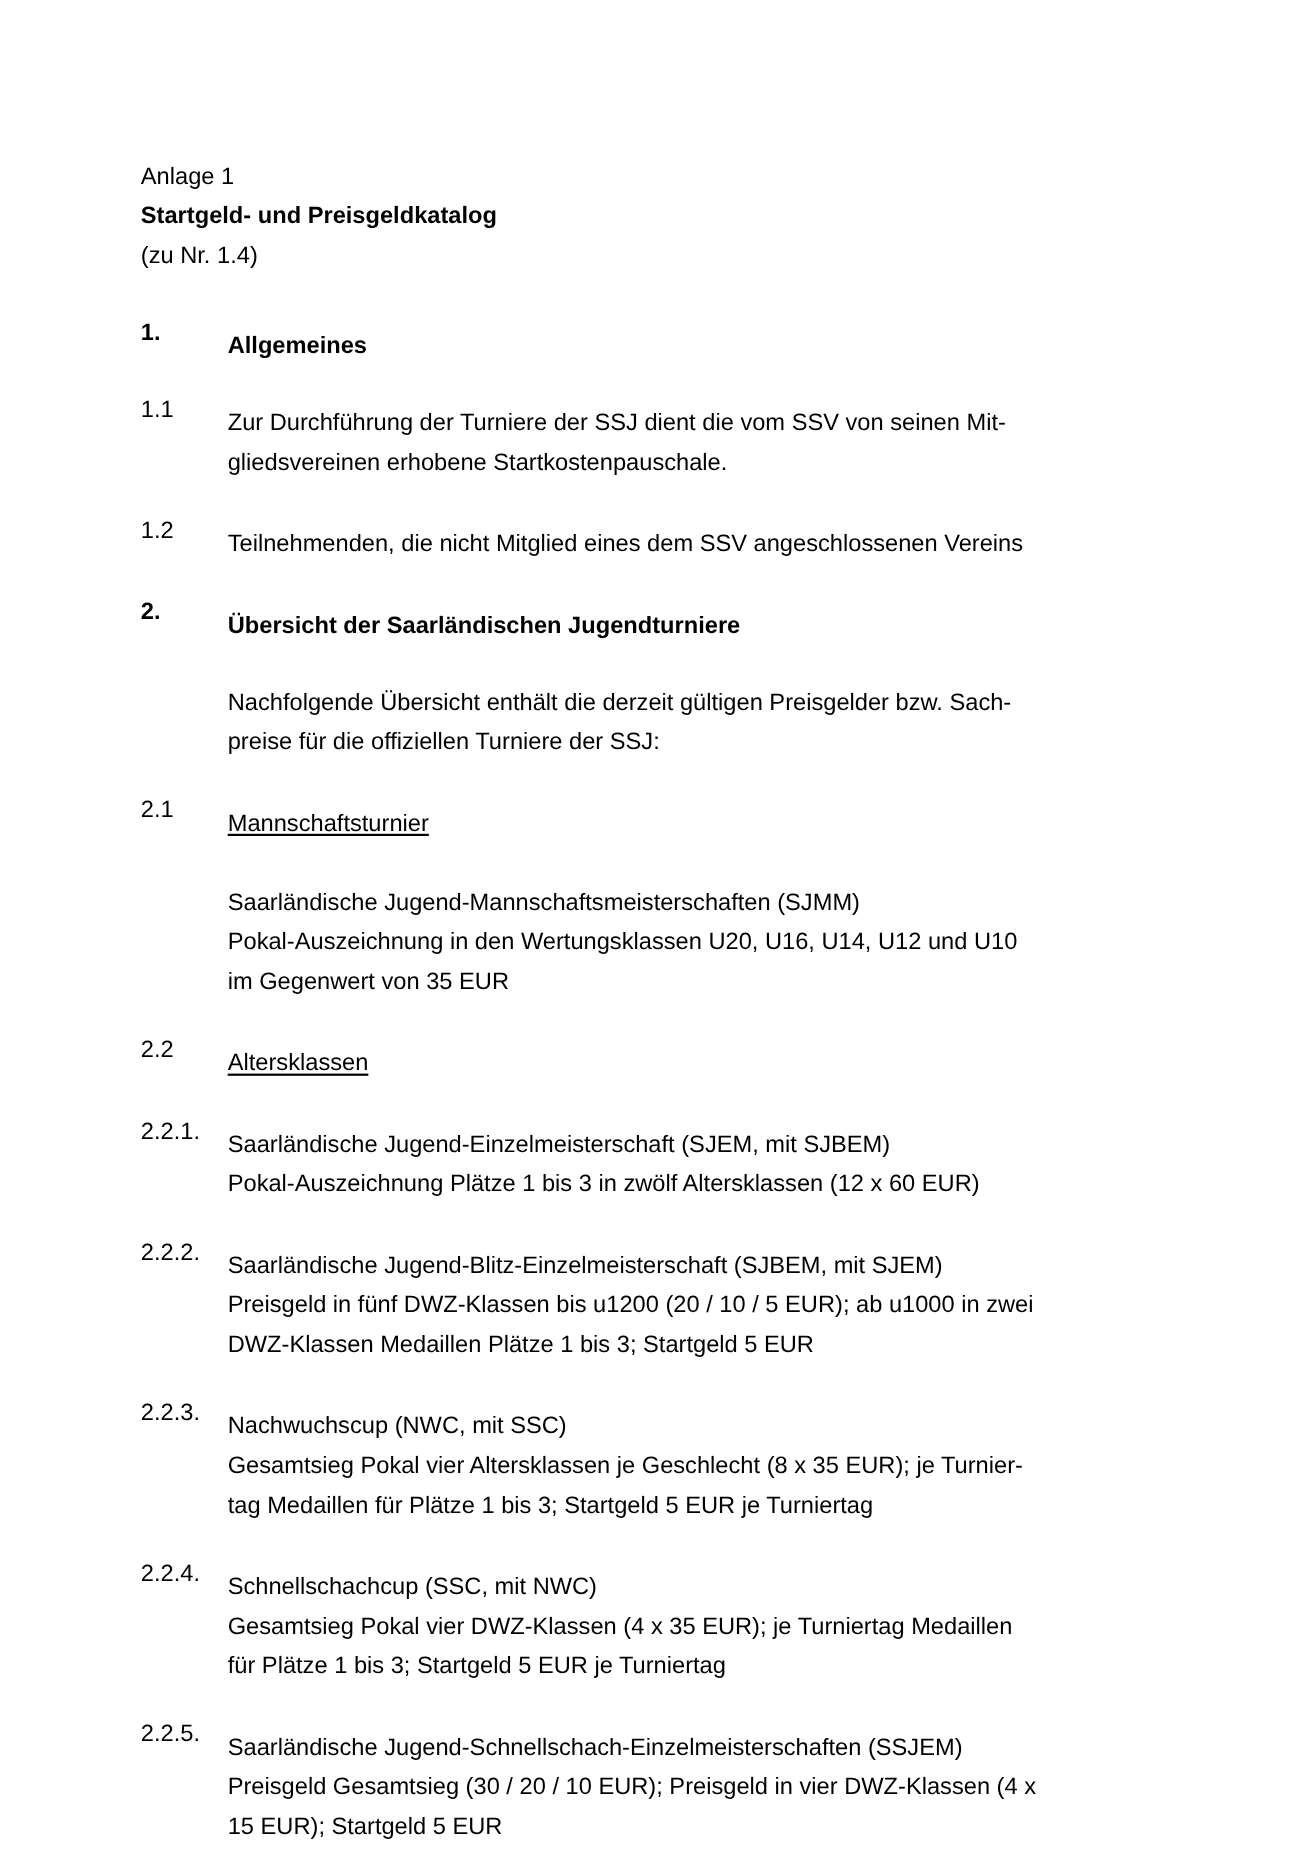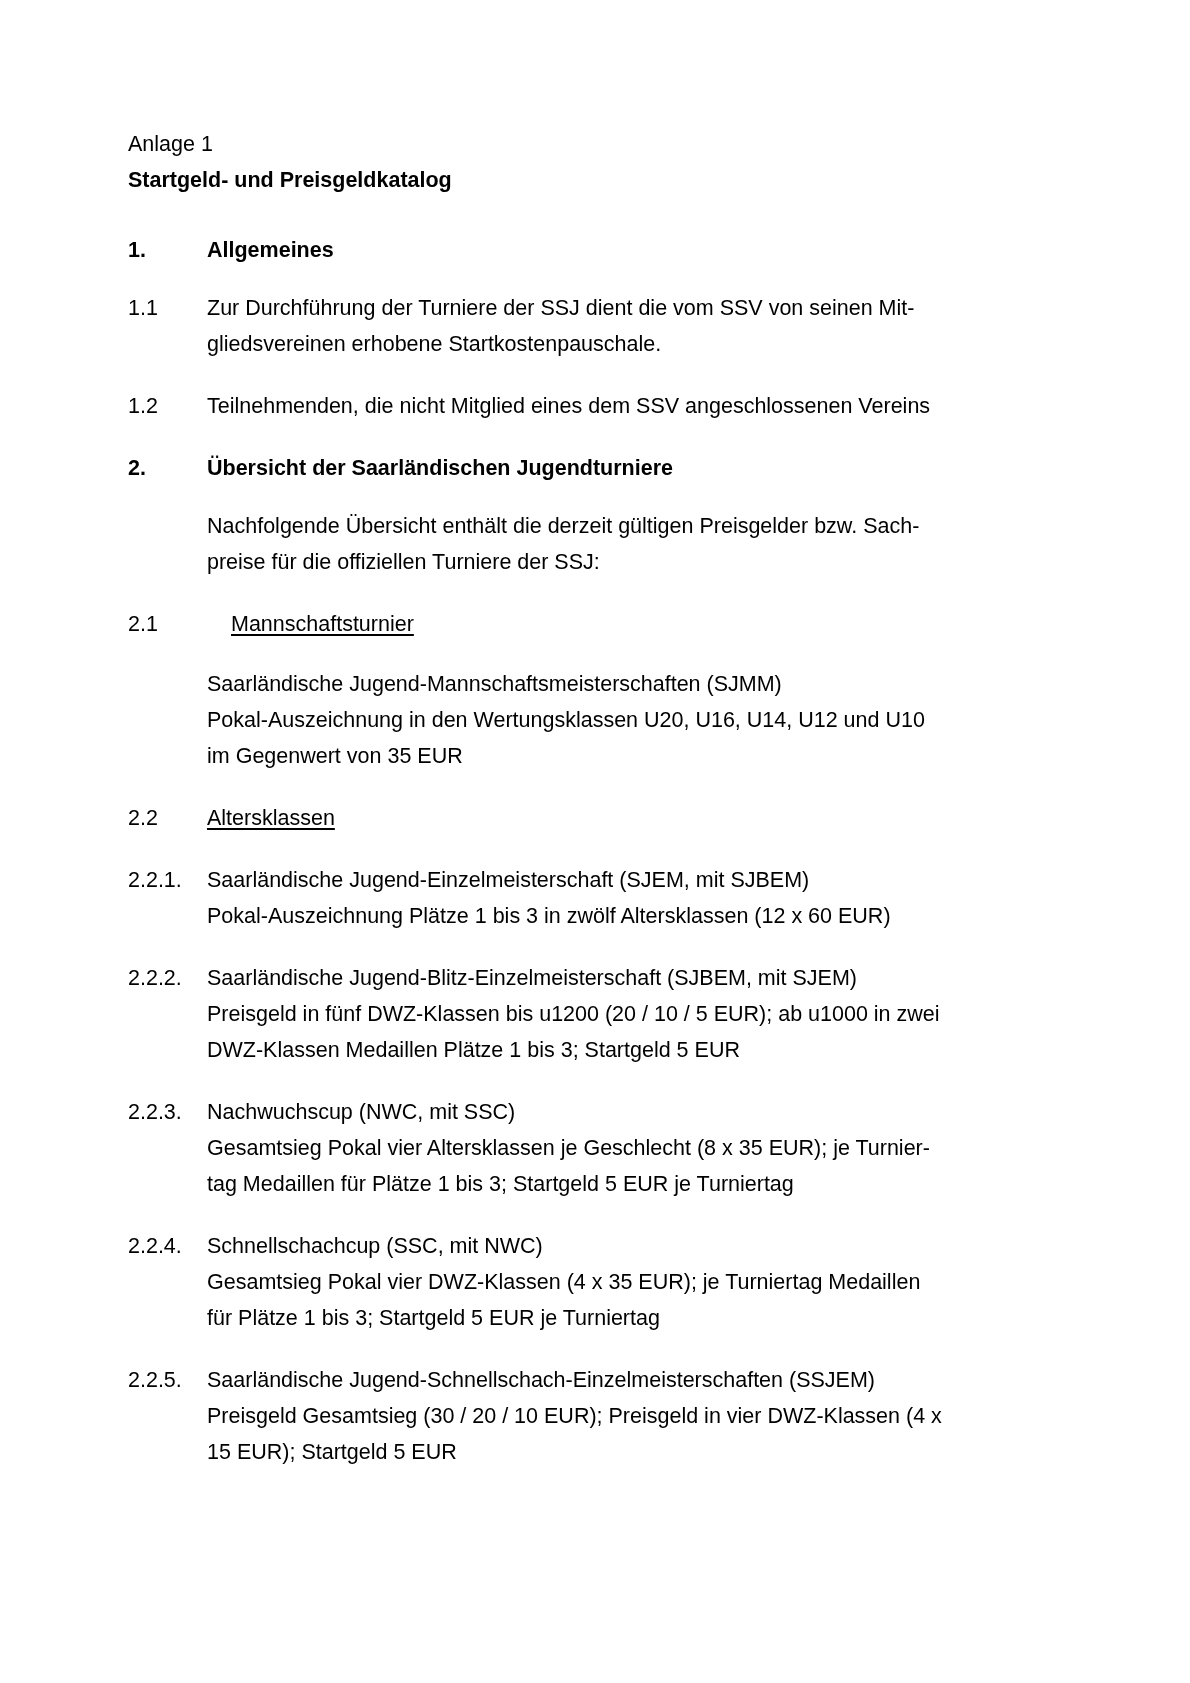--- a/index.html
+++ b/index.html
@@ -23,48 +23,48 @@
     padding: 126px 128px 0 128px;
     overflow: hidden;
   }
   .doc {
     font-size: 21.5px;
     line-height: 36px;
   }
 
   
   .title-block {
-    margin: 0 0 34px 0;
+    margin: 16px 0 34px 0;
   }
   .title-line {
     display: block;
     white-space: pre-wrap;
   }
   .title-line.bold {
     font-weight: bold;
   }
 
   
   .block {
     display: flex;
     align-items: flex-start;
     margin-bottom: 26px;
   }
   .block.tight {
     margin-bottom: 24px;
-    gap: 24px;
   }
   .block .num {
     flex: 0 0 79px;
     width: 79px;
     white-space: nowrap;
   }
   .block .body {
     flex: 1 1 auto;
     min-width: 0;
+    margin-top: 12px;
   }
   .block.heading {
     font-weight: bold;
     margin-bottom: 22px;
   }
   .block.heading .num,
   .block.heading .body {
     font-weight: bold;
   }
   .para-line {
@@ -80,20 +80,21 @@
 </style>
 </head>
 <body>
 
 <div class="page">
   <div class="doc">
 
     <div class="title-block">
       <span class="title-line">Anlage 1</span>
       <span class="title-line bold">Startgeld- und Preisgeldkatalog</span>
+      <span class="title-line">(zu Nr. 1.4)</span>
     </div>
 
     <div class="block heading">
       <span class="num">1.</span>
       <span class="body">Allgemeines</span>
     </div>
 
     <div class="block">
       <span class="num">1.1</span>
       <span class="body">

